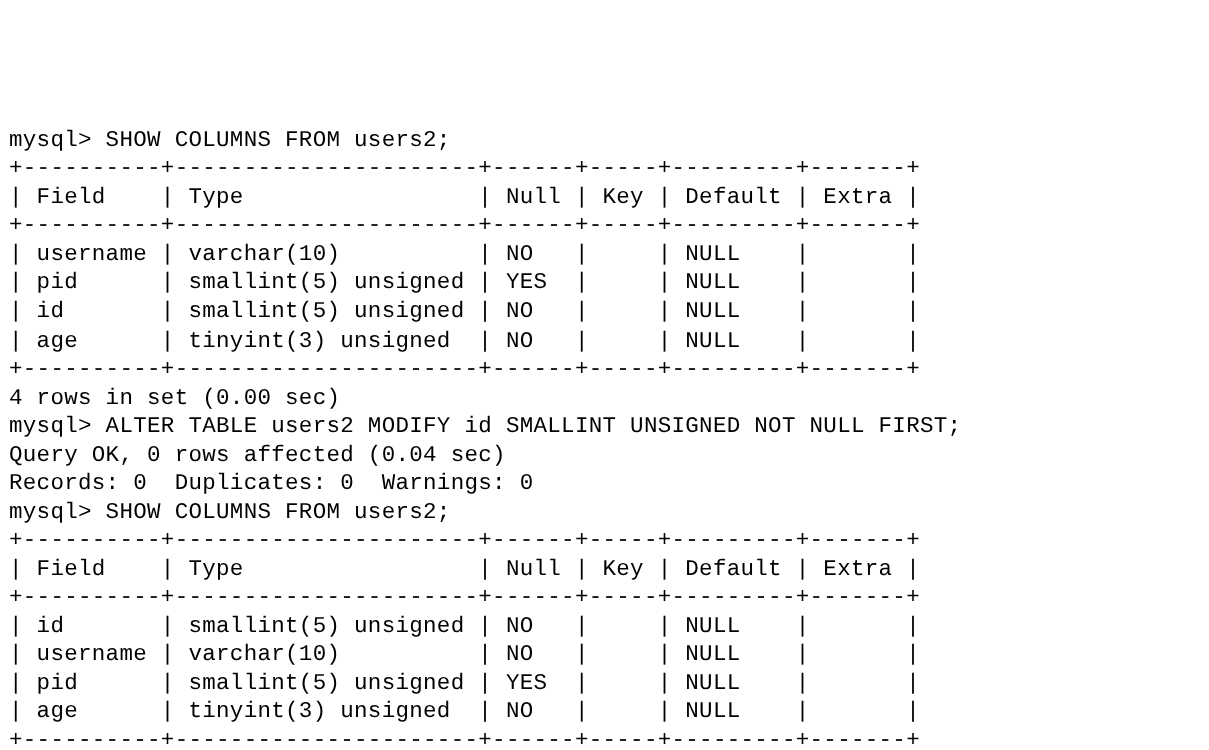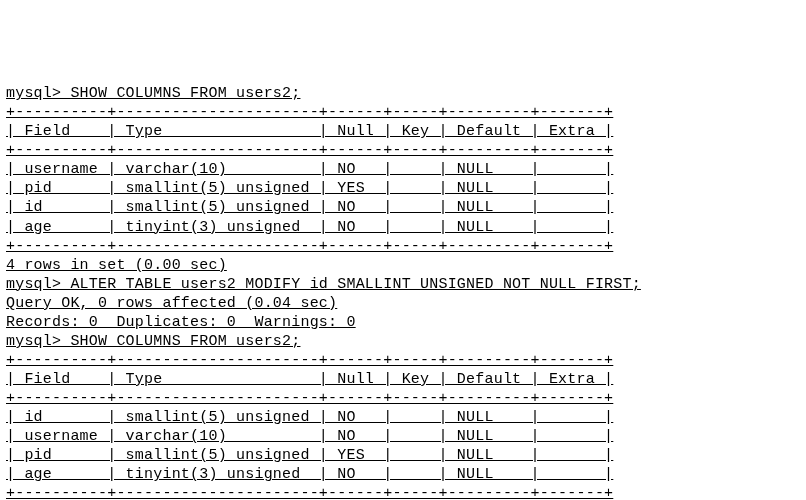--- a/index.html
+++ b/index.html
@@ -6,21 +6,21 @@
     font-family: Menlo, Consolas, "Courier New", monospace;
     font-size: 15px;
     line-height: 1.27;
     color: #000;
     background: #fff;
     margin: 0;
     padding: 8px 6px;
     white-space: pre;
     letter-spacing: 0.2px;
   }
-  .line { white-space: pre; text-decoration: underline; }
+  .line { white-space: pre; }
 </style>
 </head>
 <body>
 
 
 
 <div id="term"><div class="line">mysql&gt; SHOW COLUMNS FROM users2;</div><div class="line">+----------+----------------------+------+-----+---------+-------+</div><div class="line">| Field    | Type                 | Null | Key | Default | Extra |</div><div class="line">+----------+----------------------+------+-----+---------+-------+</div><div class="line">| username | varchar(10)          | NO   |     | NULL    |       |</div><div class="line">| pid      | smallint(5) unsigned | YES  |     | NULL    |       |</div><div class="line">| id       | smallint(5) unsigned | NO   |     | NULL    |       |</div><div class="line">| age      | tinyint(3) unsigned  | NO   |     | NULL    |       |</div><div class="line">+----------+----------------------+------+-----+---------+-------+</div><div class="line">4 rows in set (0.00 sec)</div><div class="line"></div><div class="line">mysql&gt; ALTER TABLE users2 MODIFY id SMALLINT UNSIGNED NOT NULL FIRST;</div><div class="line">Query OK, 0 rows affected (0.04 sec)</div><div class="line">Records: 0  Duplicates: 0  Warnings: 0</div><div class="line"></div><div class="line">mysql&gt; SHOW COLUMNS FROM users2;</div><div class="line">+----------+----------------------+------+-----+---------+-------+</div><div class="line">| Field    | Type                 | Null | Key | Default | Extra |</div><div class="line">+----------+----------------------+------+-----+---------+-------+</div><div class="line">| id       | smallint(5) unsigned | NO   |     | NULL    |       |</div><div class="line">| username | varchar(10)          | NO   |     | NULL    |       |</div><div class="line">| pid      | smallint(5) unsigned | YES  |     | NULL    |       |</div><div class="line">| age      | tinyint(3) unsigned  | NO   |     | NULL    |       |</div><div class="line">+----------+----------------------+------+-----+---------+-------+</div></div>
 
 
 

